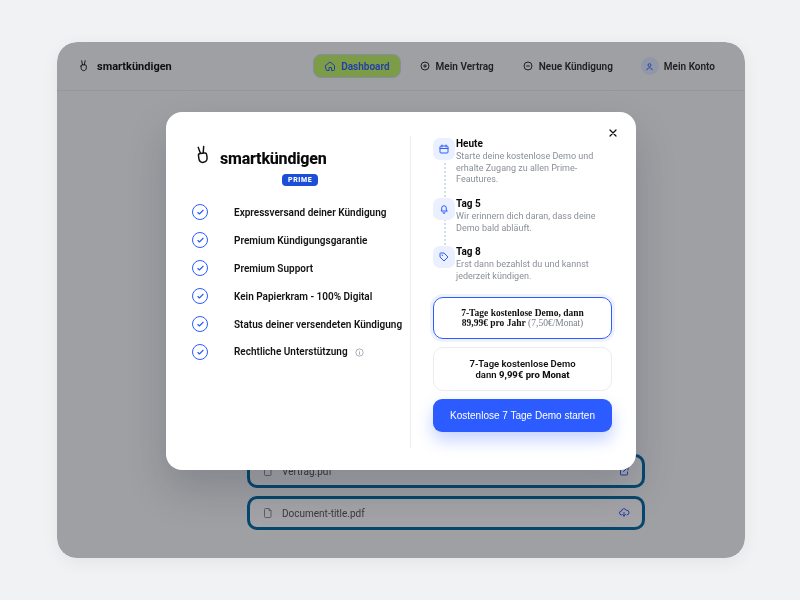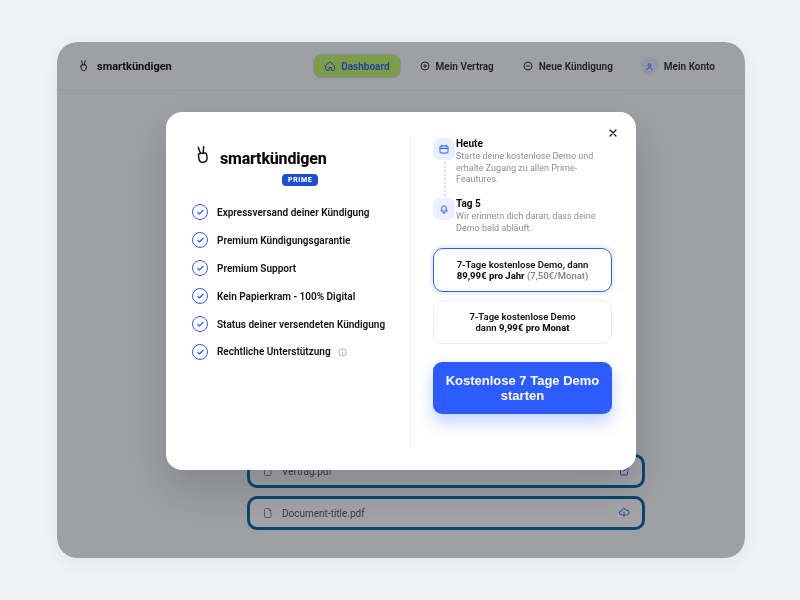--- a/index.html
+++ b/index.html
@@ -52,21 +52,21 @@
   .close-btn svg { width:12px; height:12px; }
 
   
   .left { padding-right: 6px; padding-top: 8px; }
   .logo-row { display:flex; align-items:flex-end; gap:2px; margin-bottom:4px; }
   .logo-row .peace { width:22px; height:22px; margin-right:4px; transform: translateY(-2px) rotate(-8deg); }
   .logo-text { font-weight:800; font-size:16px; color:#0a0a0a; letter-spacing:-0.2px; }
   .prime-wrap { display:flex; flex-direction:column; align-items:flex-start; }
   .prime-pill { display:inline-block; background:#1d4ed8; color:#fff; font-size:7px; font-weight:800; letter-spacing:0.6px; border-radius:4px; padding:2px 6px; margin-top:2px; margin-left:90px;}
   .features { margin-top:18px; display:flex; flex-direction:column; gap:12px; }
-  .feat { display:flex; align-items:center; gap:9px;text-align:center; }
+  .feat { display:flex; align-items:center; gap:26px;text-align:center; }
   .check-circ { width:16px; height:16px; border-radius:50%; border:1.5px solid #2c5cff; display:flex; align-items:center; justify-content:center; flex:0 0 auto; }
   .check-circ svg { width:9px; height:9px; }
   .feat-label { font-size:10px; font-weight:600; color:#121212; }
   .info-ic { width:11px; height:11px; margin-left:4px; color:#9aa0aa; vertical-align:middle; }
 
   
   .divider { width:1px; background:#ececef; margin: -2px 0 -2px 0; }
 
   
   .right { padding-left: 22px; display:flex; flex-direction:column; }
@@ -75,28 +75,28 @@
   .step { position:relative; display:flex; gap:1px; margin-bottom:12px; }
   .step:last-of-type { margin-bottom: 0; }
   .step-ic { position:relative; z-index:1; width:22px; height:22px; border-radius:7px; background:#eaf0ff; display:flex; align-items:center; justify-content:center; flex:0 0 auto; }
   .step-ic svg { width:12px; height:12px; color:#2c5cff; }
   .step-body { display:flex; flex-direction:column; }
   .step-title { font-size:10px; font-weight:700; color:#0a0a0a; line-height:1.1; }
   .step-desc { font-size:9px; color:#8a8f98; line-height:1.3; margin-top:2px; max-width:170px; }
 
   .plans { margin-top:14px; display:flex; flex-direction:column; gap:8px; }
   .plan { border-radius:10px; padding:10px 12px; text-align:center; }
-  .plan.selected { border:1.5px solid #2c5cff; box-shadow: 0 0 0 3px rgba(44,92,255,0.08); }
+  .plan.selected { border:1.5px solid #2c5cff; box-shadow: 0 0 0 3px rgba(44,92,255,0.08); font-family: Liberation Serif, serif; }
   .plan.alt { border:1px solid #ececef; box-shadow:none; background:#fff; }
   .plan-l1 { font-size:9.5px; font-weight:600; color:#101010; }
   .plan-l2 { font-size:9.5px; font-weight:600; color:#101010; }
   .plan .muted { font-weight:500; color:#7a808a; }
   .plan .bold { font-weight:800; }
 
-  .cta { margin-top:18px; background:#2c5cff; color:#fff; border:none; border-radius:9px; padding:11px 12px; font-size:13px; font-weight:700; cursor:pointer; box-shadow: 0 8px 16px rgba(44,92,255,0.28); }
+  .cta { margin-top:8px; background:#2c5cff; color:#fff; border:none; border-radius:9px; padding:11px 12px; font-size:10px; font-weight:400; cursor:pointer; box-shadow: 0 8px 16px rgba(44,92,255,0.28); }
 
 </style>
 </head>
 <body>
 
 <div class="stage">
 
   <div class="app-window">
     <div class="topbar">
       <div class="brand">
@@ -267,20 +267,32 @@
             <svg viewBox="0 0 24 24">
                 <path fill="none" stroke="currentColor" stroke-width="2" stroke-linecap="round" stroke-linejoin="round" d="M18 16H6l1.5-2V10a4.5 4.5 0 0 1 9 0v4zM10 19a2 2 0 0 0 4 0"></path>
               </svg>
           </div>
           <div class="step-body">
             <span class="step-title">Tag 5</span>
             <span class="step-desc">Wir erinnern dich daran, dass deine Demo bald abläuft.</span>
           </div>
         </div>
 
+        <div class="step">
+          <div class="step-ic">
+            <svg viewBox="0 0 24 24">
+                <path fill="none" stroke="currentColor" stroke-width="2" stroke-linejoin="round" d="M4 12V5a1 1 0 0 1 1-1h7l8 8-8 8z"></path>
+                <circle cx="8.5" cy="8.5" r="1.3" fill="currentColor"></circle>
+              </svg>
+          </div>
+          <div class="step-body">
+            <span class="step-title">Tag 8</span>
+            <span class="step-desc">Erst dann bezahlst du und kannst jederzeit kündigen.</span>
+          </div>
+        </div>
       </div>
 
       <div class="plans">
         <div class="plan selected">
           <div class="plan-l1">7-Tage kostenlose Demo, dann</div>
           <div class="plan-l2">
             <span class="bold">89,99€ pro Jahr</span><span class="muted"> (7,50€/Monat)</span>
           </div>
         </div>
         <div class="plan alt">

